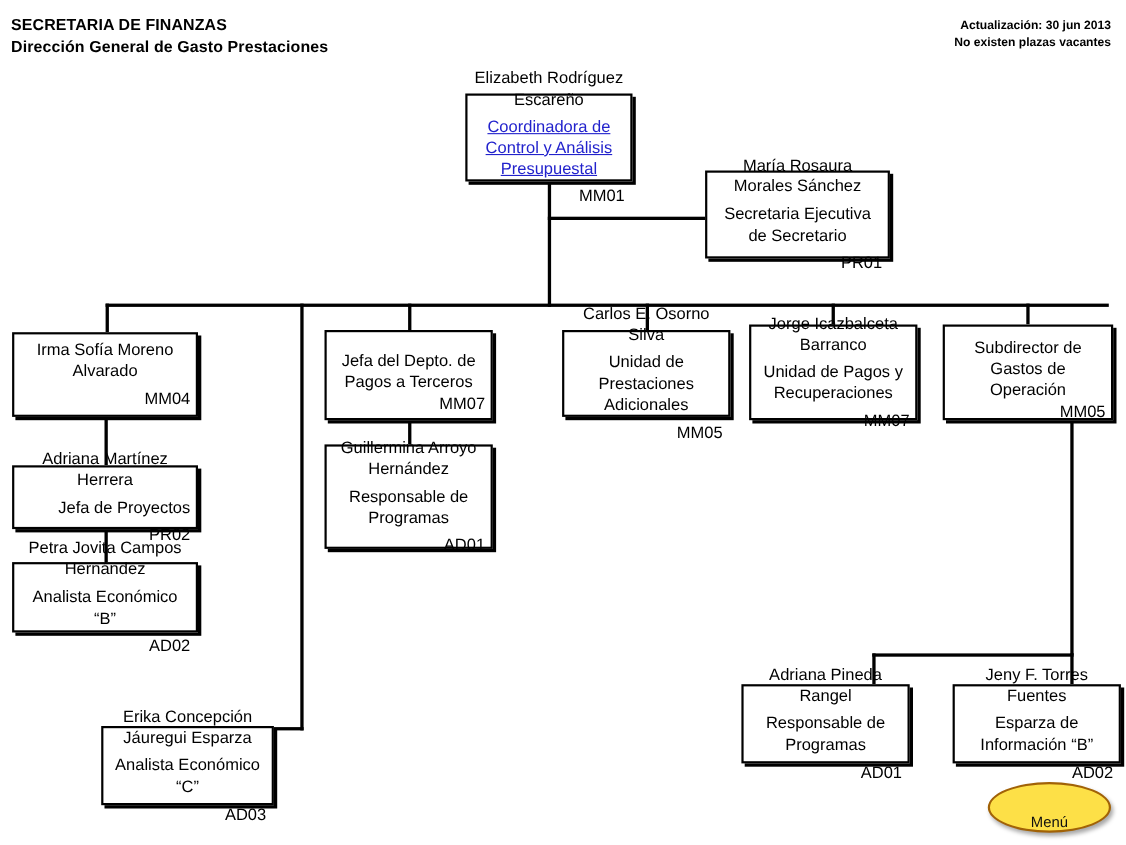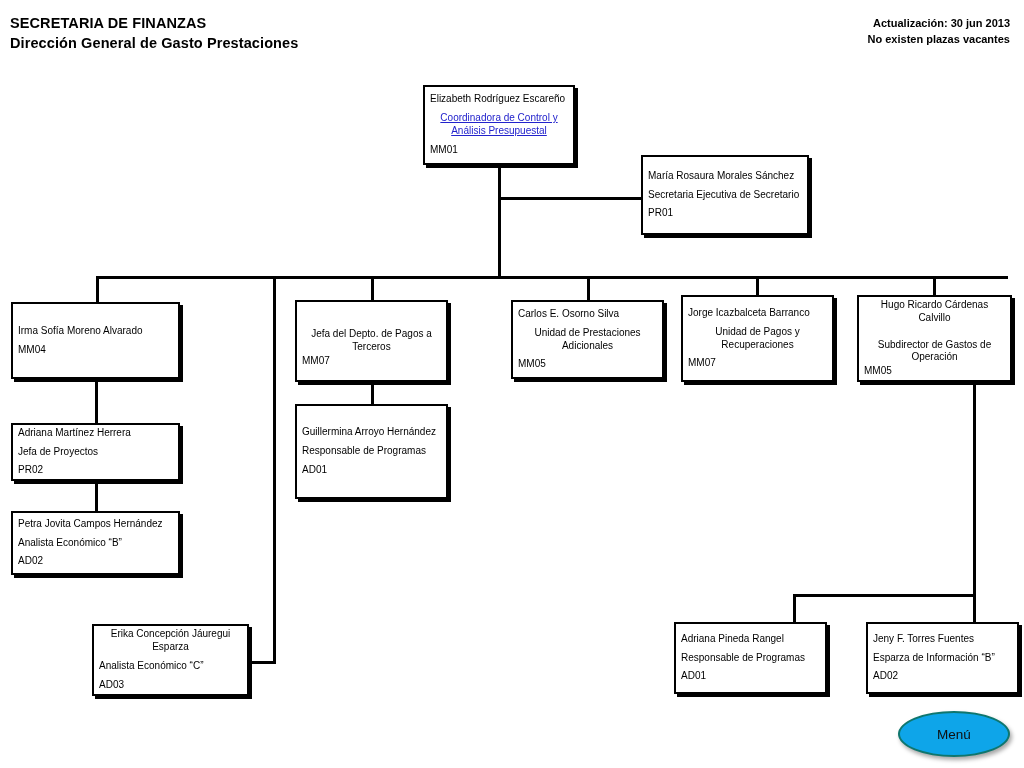--- a/index.html
+++ b/index.html
@@ -45,24 +45,24 @@
 
   
   .node {
     position: absolute;
     box-sizing: border-box;
     background: #ffffff;
     border: 2px solid #000000;
     box-shadow: 3px 3px 0 0 #000000;
     display: flex;
     flex-direction: column;
-    align-items: flex-start;
+    align-items: flex-end;
     justify-content: center;
     text-align: center;
-    font-size: 10px;
+    font-size: 15px;
     line-height: 1.28;
     padding: 4px 5px;
     z-index: 3;
   }
   .node .name   { display: block; }
   .node .role   { display: block; margin-top: 6px; }
   .node .role.tight { margin-top: 14px; }
   .node .code   { display: block; margin-top: 6px; }
   .node .code.tight { margin-top: 1px; }
 
@@ -82,25 +82,25 @@
   .ln.v { width: 3px; }
 
   
   .menu-btn {
     position: absolute;
     left: 898px;
     top: 711px;
     width: 108px;
     height: 42px;
     border-radius: 50%;
-    background: #0ea5e9;
-    border: 2px solid #0f766e;
+    background: #fde047;
+    border: 2px solid #a16207;
     box-shadow: 2px 3px 4px rgba(0,0,0,0.35);
     display: flex;
-    align-items: center;
+    align-items: flex-end;
     justify-content: center;
     font-size: 13.5px;
     color: #101010;
     cursor: pointer;
     z-index: 5;
   }
 </style>
 </head>
 <body>
 
@@ -186,26 +186,25 @@
     <span class="code">MM05</span>
   </div>
 
   <div class="node" style="left:681px; top:295px; width:153px; height:87px;">
     <span class="name">Jorge Icazbalceta Barranco</span>
     <span class="role">Unidad de Pagos y Recuperaciones</span>
     <span class="code">MM07</span>
   </div>
 
   <div class="node" style="left:857px; top:295px; width:155px; height:87px;">
-    <span class="name">Hugo Ricardo Cárdenas Calvillo</span>
     <span class="role tight">Subdirector de Gastos de Operación</span>
     <span class="code tight">MM05</span>
   </div>
 
-  <div class="node" style="left:92px; top:624px; width:157px; height:72px;">
+  <div class="node" style="left:92px; top:660px; width:157px; height:72px;">
     <span class="name">Erika Concepción Jáuregui Esparza</span>
     <span class="role">Analista Económico “C”</span>
     <span class="code">AD03</span>
   </div>
 
   <div class="node" style="left:674px; top:622px; width:153px; height:72px;">
     <span class="name">Adriana Pineda Rangel</span>
     <span class="role">Responsable de Programas</span>
     <span class="code">AD01</span>
   </div>

